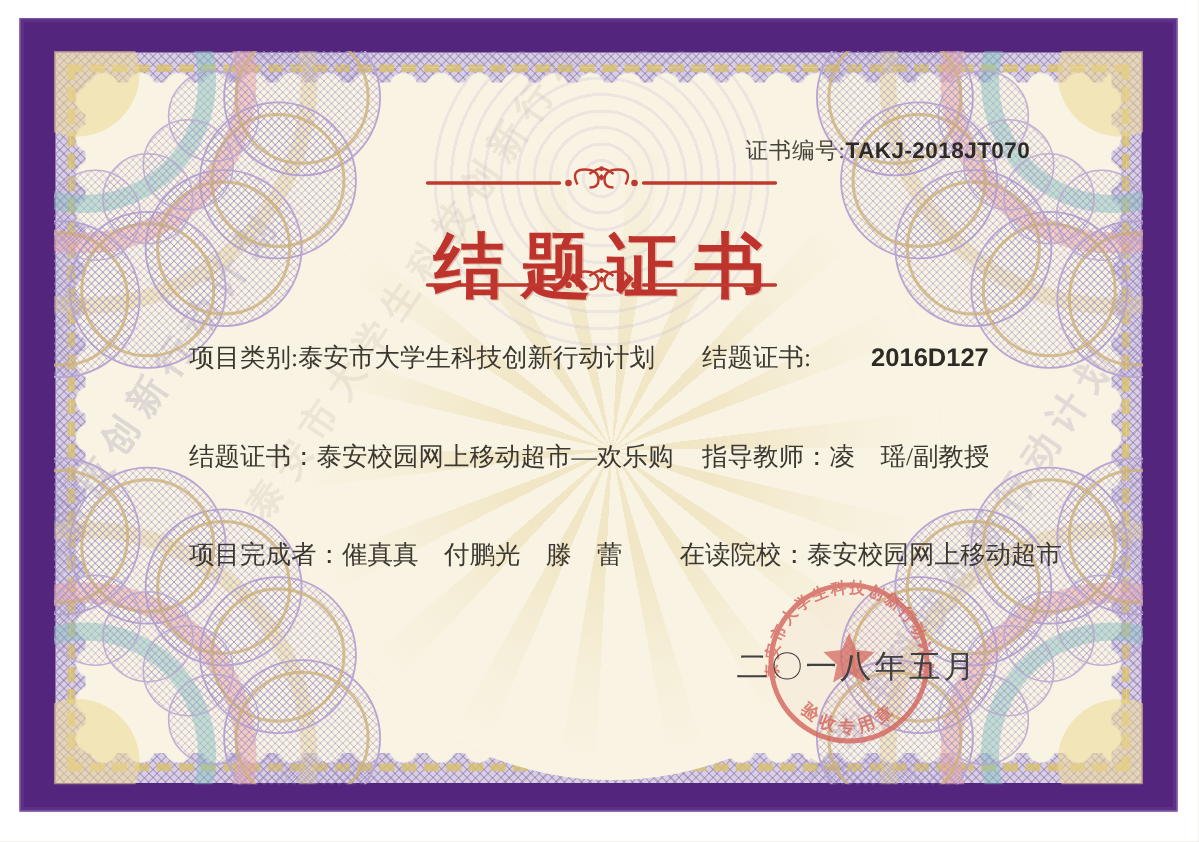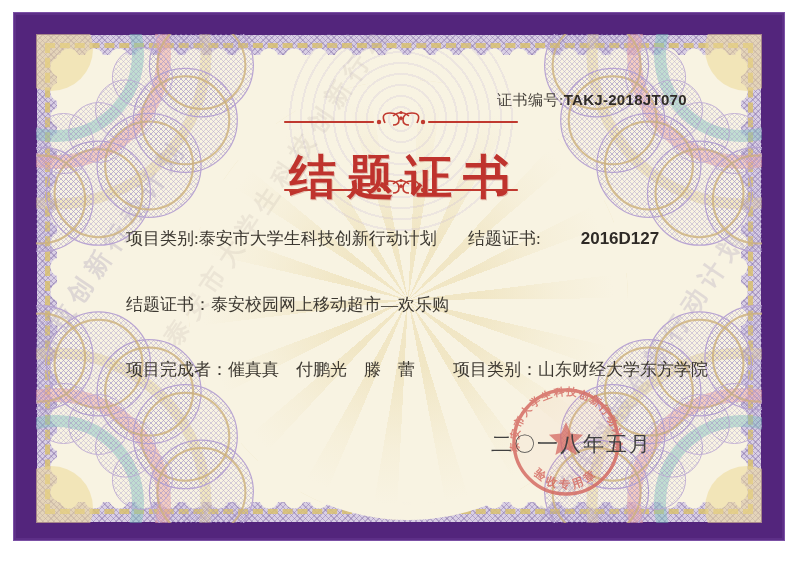--- a/index.html
+++ b/index.html
@@ -185,26 +185,29 @@
 
     <div class="row row-1">
       <span>项目类别:</span><span>泰安市大学生科技创新行动计划</span>
       <span class="col2">
         <span>结题证书:</span><span class="val-num">2016D127</span>
       </span>
     </div>
 
     <div class="row row-2">
       <span>结题证书：</span><span>泰安校园网上移动超市—欢乐购</span>
+      <span class="col2">
+        <span>指导教师：</span><span>凌　瑶/副教授</span>
+      </span>
     </div>
 
     <div class="row row-3">
       <span>项目完成者：</span><span>催真真　付鹏光　滕　蕾</span>
       <span class="col2">
-        <span>项目类别：</span><span>山东财经大学东方学院</span>
+        <span>在读院校：</span><span>泰安校园网上移动超市</span>
       </span>
     </div>
   </div>
 
   <svg class="stamp" viewBox="0 0 140 140">
     <circle cx="70" cy="70" r="52" fill="rgba(228,125,115,0.07)" stroke="#d4675f" stroke-width="3.4"></circle>
     <defs>
       <path id="arcTop" d="M 23,81 A 48,48 0 1 1 117,81" fill="none"></path>
       <path id="arcBottom" d="M 31,90 A 42,42 0 0 0 109,90" fill="none"></path>
     </defs>

